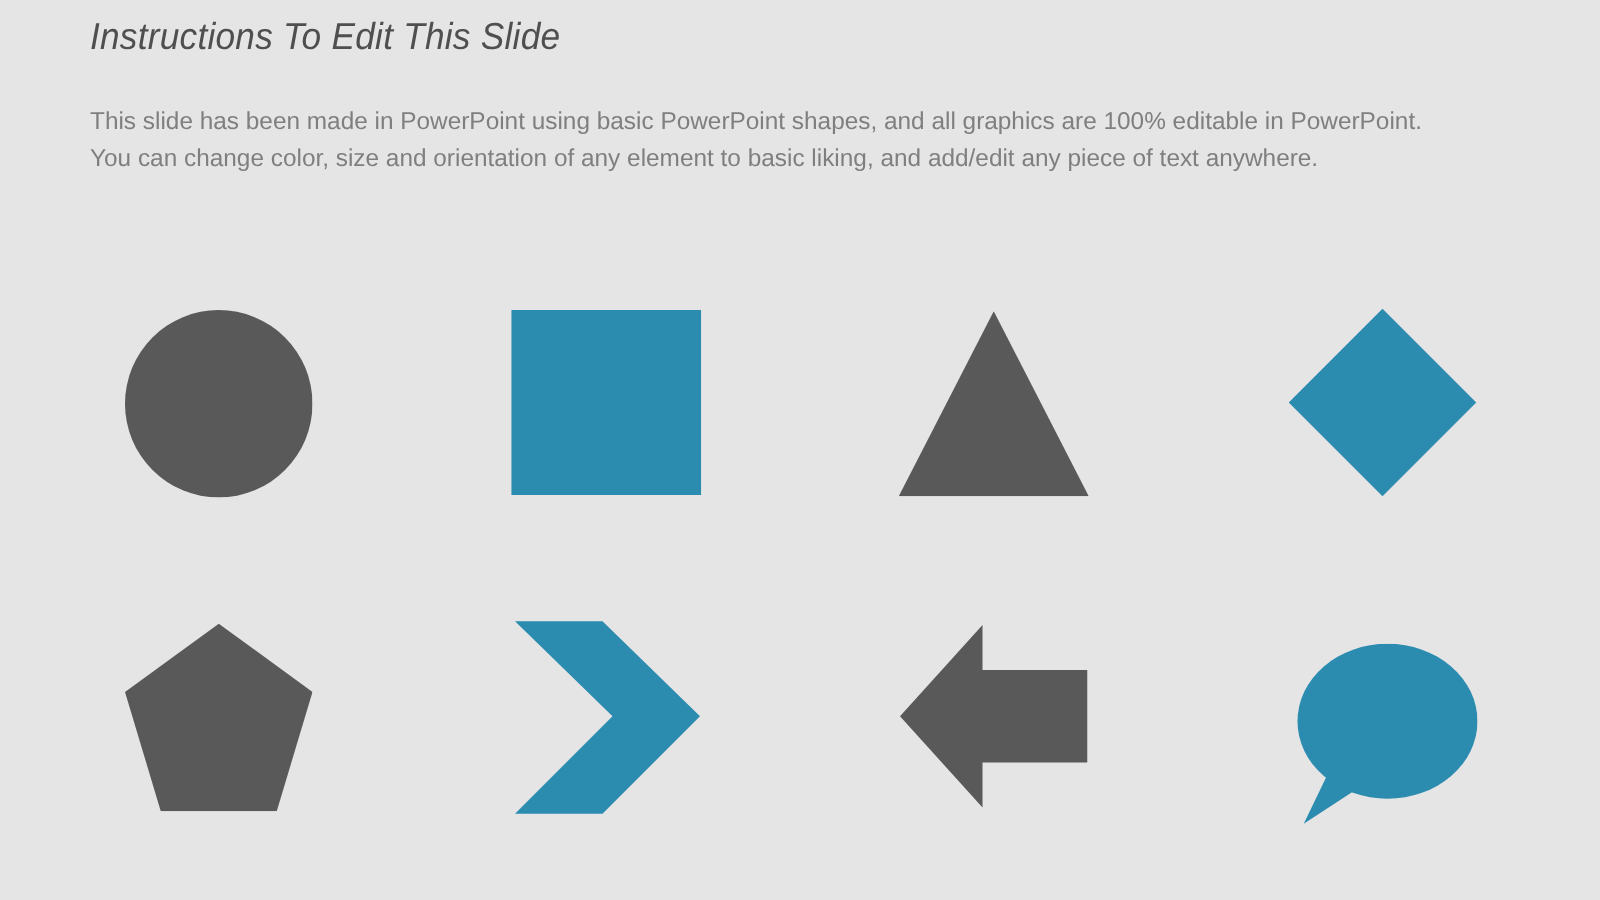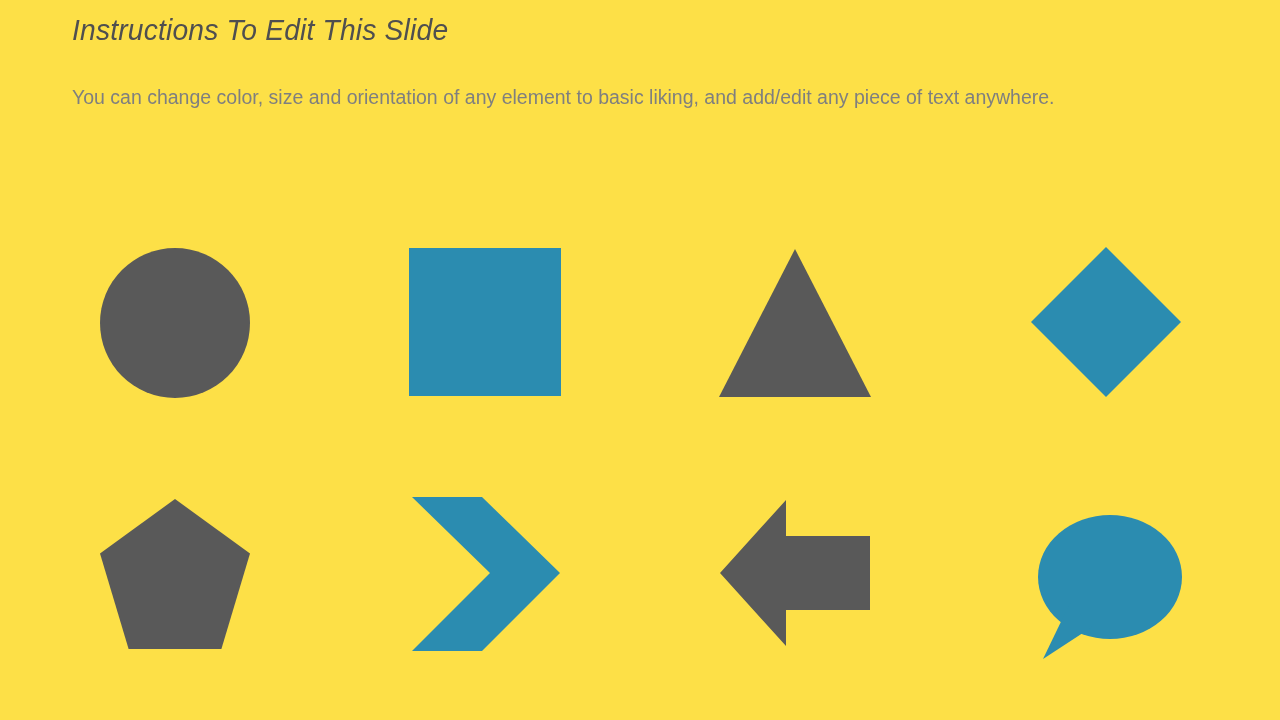--- a/index.html
+++ b/index.html
@@ -11,21 +11,21 @@
     width: 1280px;
     height: 720px;
     overflow: hidden;
     font-family: "Liberation Sans", sans-serif;
     -webkit-font-smoothing: antialiased;
   }
   .slide {
     position: relative;
     width: 1280px;
     height: 720px;
-    background: #fde047;
+    background: #e5e5e5;
   }
 
   
   .title {
     position: absolute;
     left: 72px;
     top: 11px;
     width: 1140px;
     font-size: 30px;
     font-style: italic;
@@ -126,20 +126,21 @@
   .shape svg { display: block; width: 100%; height: 100%; }
 </style>
 </head>
 <body>
 
 <div class="slide">
 
   <div class="title">Instructions To Edit This Slide</div>
 
   <div class="body-text">
+    <p class="justify-all">This slide has been made in PowerPoint using basic PowerPoint shapes, and all graphics are 100% editable in PowerPoint.</p>
     <p class="justify-all">You can change color, size and orientation of any element to basic liking, and add/edit any piece of text anywhere.</p>
   </div>
 
   <div class="shapes">
 
     <div class="shape shape-circle">
       <svg viewBox="0 0 150 150">
         <circle cx="75" cy="75" r="75" fill="#595959"></circle>
       </svg>
     </div>

